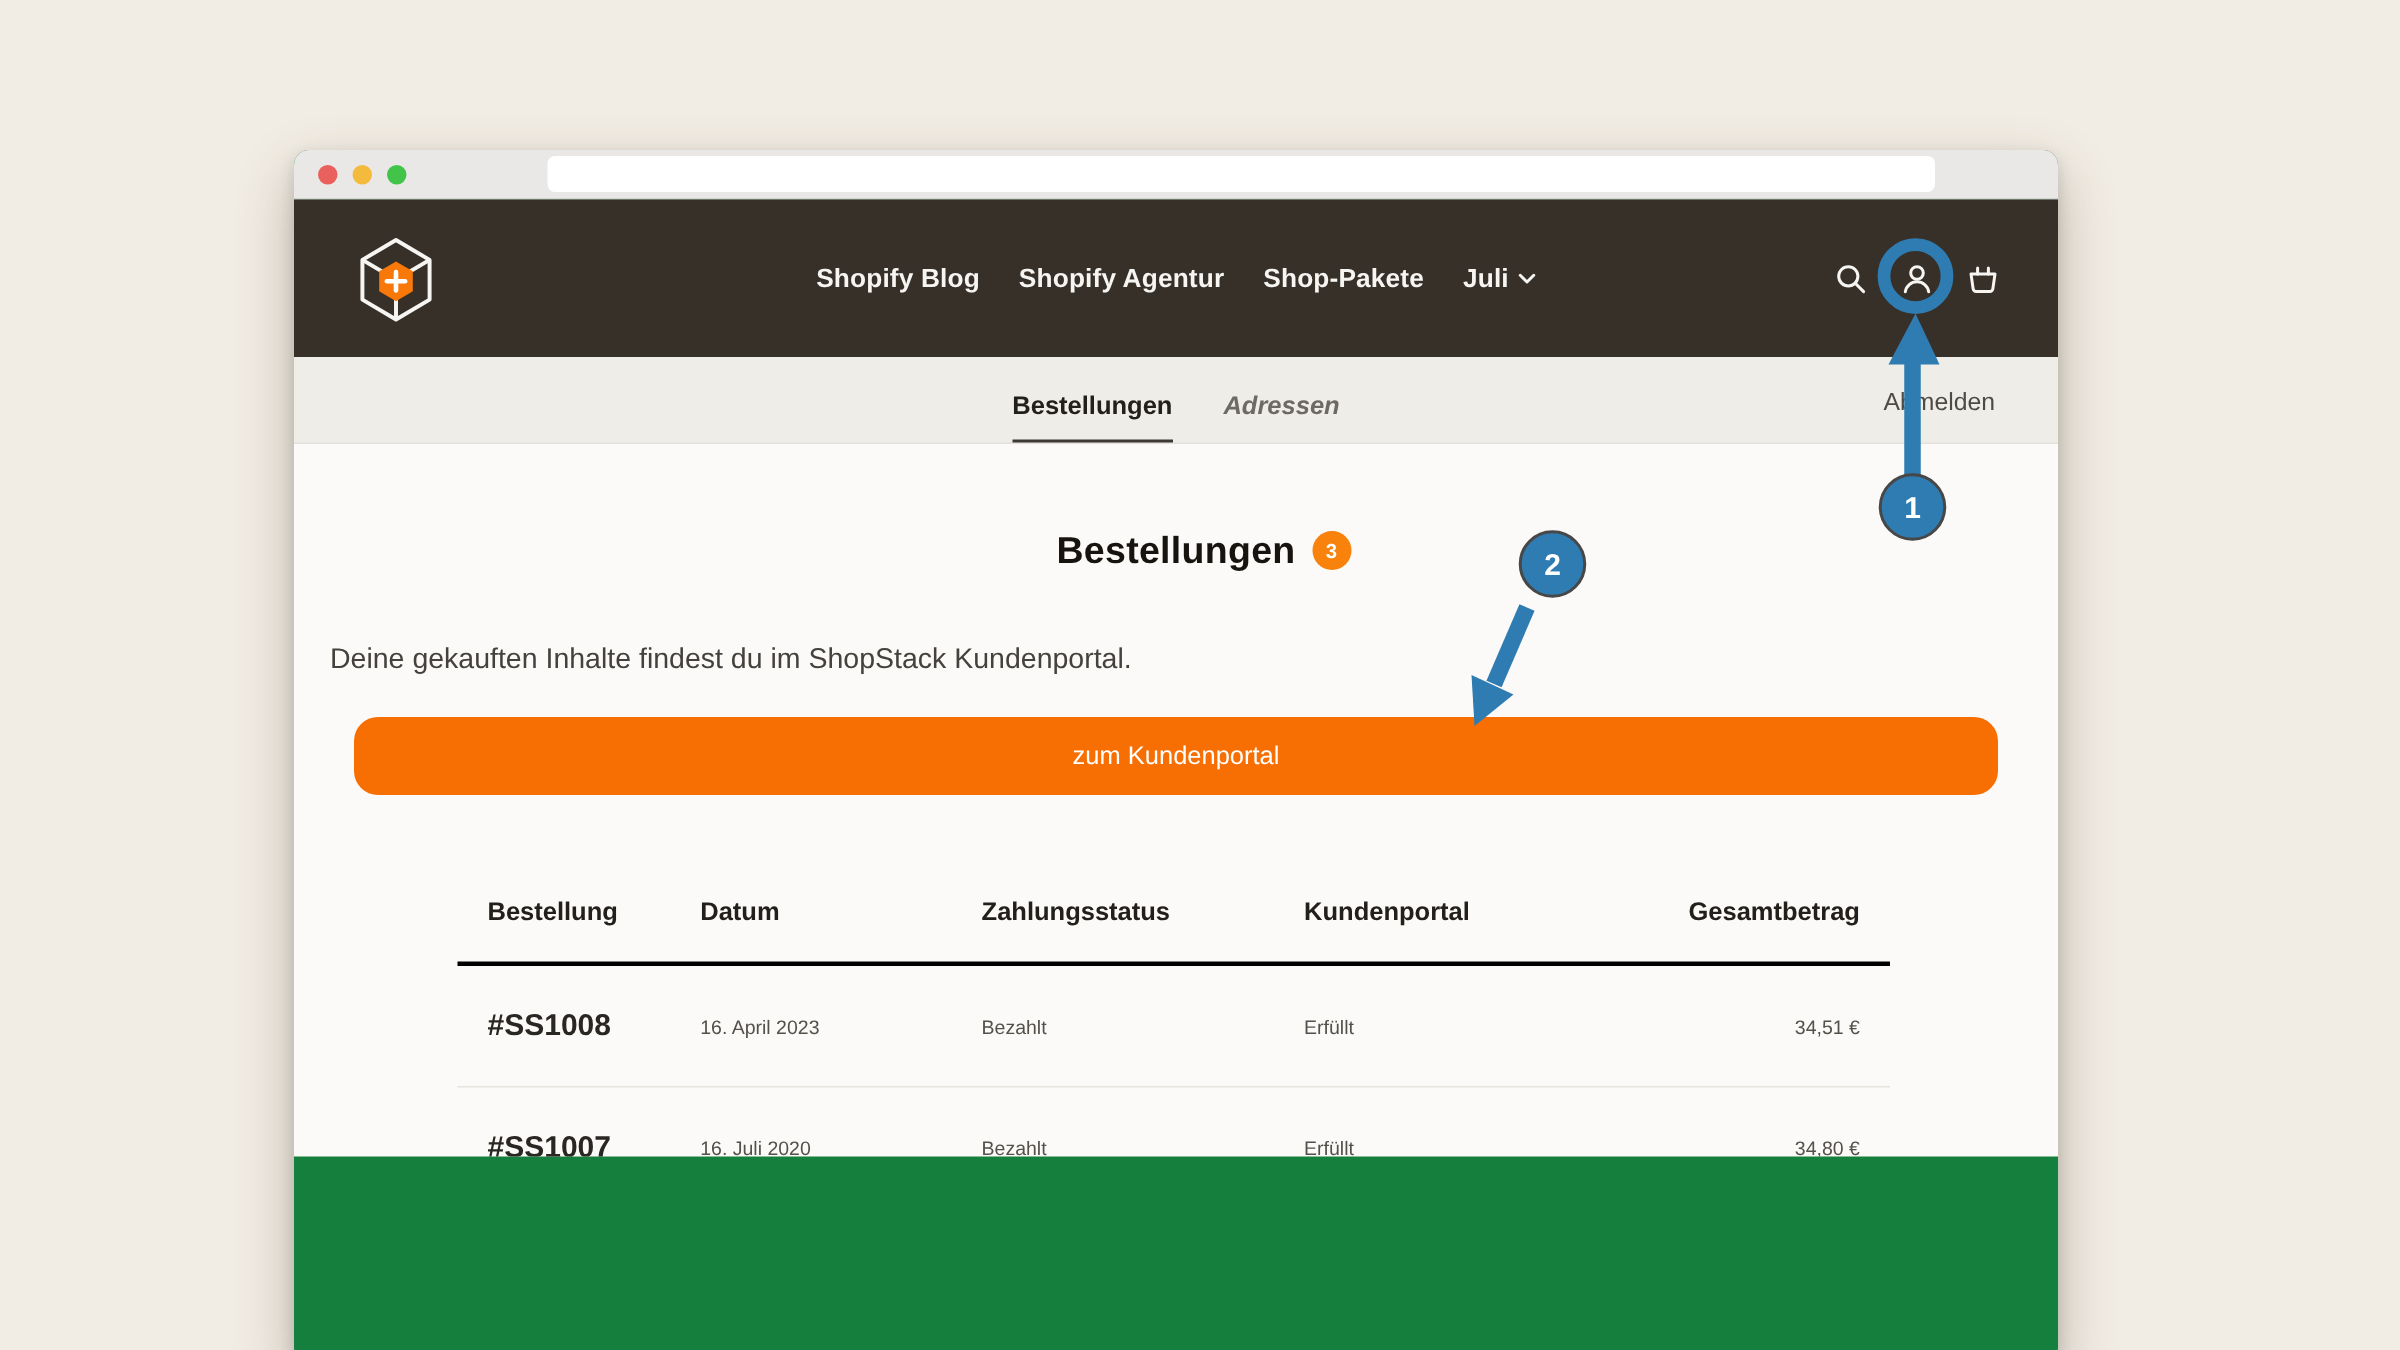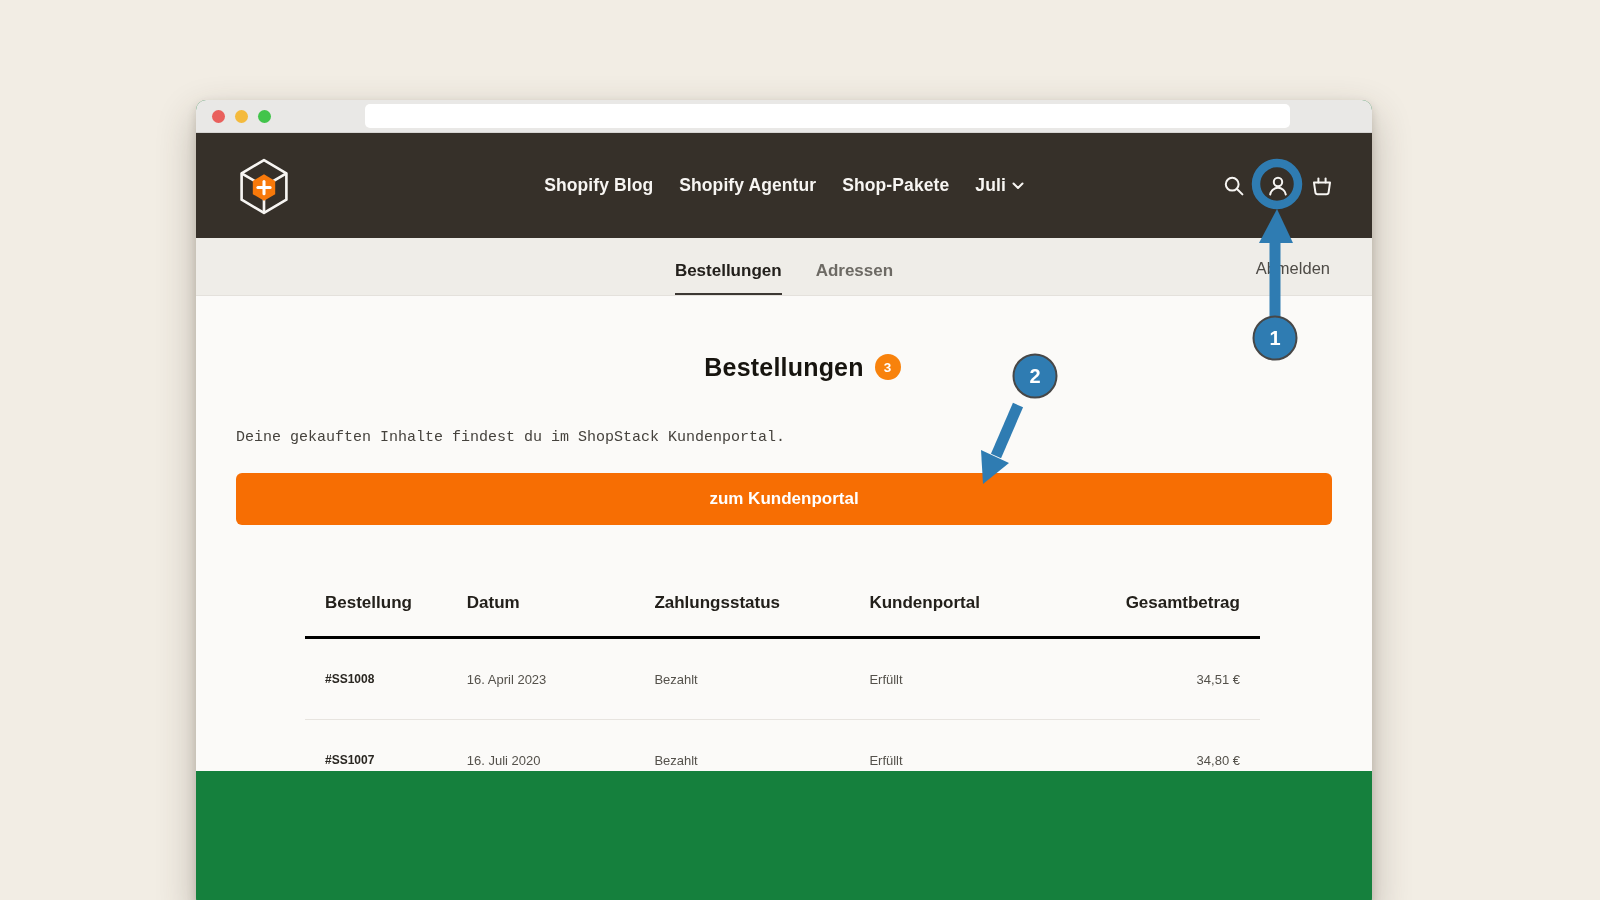--- a/index.html
+++ b/index.html
@@ -57,59 +57,59 @@
   
   .subnav {
     position:relative; height:58px; background:#efede8;
     display:flex; align-items:flex-end; justify-content:center; gap:34px;
     border-bottom:1px solid #e4e1dc;
   }
   .tab {
     font-size:17px; font-weight:700; padding-bottom:12px; cursor:pointer;
   }
   .tab.active { color:#23201c; border-bottom:2px solid #3c3833; }
-  .tab.inactive { color:#6d6a64; border-bottom:2px solid transparent; }
+  .tab.inactive { color:#6d6a64; border-bottom:2px solid transparent;font-style:italic; }
   .logout {
     position:absolute; right:42px; top:21px;
     font-size:16.5px; color:#4e4b46; cursor:pointer;
   }
 
   
   .main { position:relative; height:475px; background:#fbfaf8; overflow:hidden; }
   .title-wrap { text-align:center; padding-top:57px; }
   .page-title {
     display:inline-block; position:relative;
     font-size:25px; font-weight:700; color:#17140f; letter-spacing:.2px;
   }
   .count-badge {
     position:absolute; left:calc(100% + 11px); top:1px;
     width:26px; height:26px; border-radius:50%;
     background:#f8820c; color:#fff; font-size:13.5px; font-weight:700;
     display:flex; align-items:center; justify-content:center;
   }
   .intro {
-    margin:47px 40px 0; font-size:15px; color:#45423d;font-family:Liberation Mono, monospace;
+    margin:47px 24px 0; font-size:19px; color:#45423d;
   }
   .portal-btn {
     display:block; margin:27px 40px 0; width:calc(100% - 80px); height:52px;
-    background:#f76e03; color:#ffffff; border:none; border-radius:6px;
-    font-family:"Liberation Sans",sans-serif; font-size:17px; font-weight:700; cursor:pointer;
+    background:#f76e03; color:#ffffff; border:none; border-radius:16px;
+    font-family:"Liberation Sans",sans-serif; font-size:17px; font-weight:400; cursor:pointer;
   }
 
   
   .orders-table { margin:60px 112px 0 109px; }
   .t-head, .t-row {
     display:grid; grid-template-columns:15.5% 20.5% 23.5% 24% 16.5%;
     padding:0 20px; align-items:center;
   }
   .t-head { height:54px; align-items:start; padding-top:8px; border-bottom:3px solid #000000; }
   .t-h { font-size:17px; font-weight:700; color:#23201b; }
   .t-row { height:81px; border-bottom:1px solid #e7e4df; }
   .t-c { font-size:13px; color:#54514b; }
-  .t-c.order { font-weight:700; color:#2a2722; font-size:12px; }
+  .t-c.order { font-weight:700; color:#2a2722; font-size:20px; }
   .t-h:last-child, .t-c:last-child { text-align:right; }
 
   
   .overlay {
     position:absolute; left:0; top:0; width:1176px; height:671px;
     pointer-events:none; z-index:20;
   }
   .step-num {
     fill:#ffffff; font-family:"Liberation Sans",sans-serif;
     font-size:20px; font-weight:700; text-anchor:middle;

